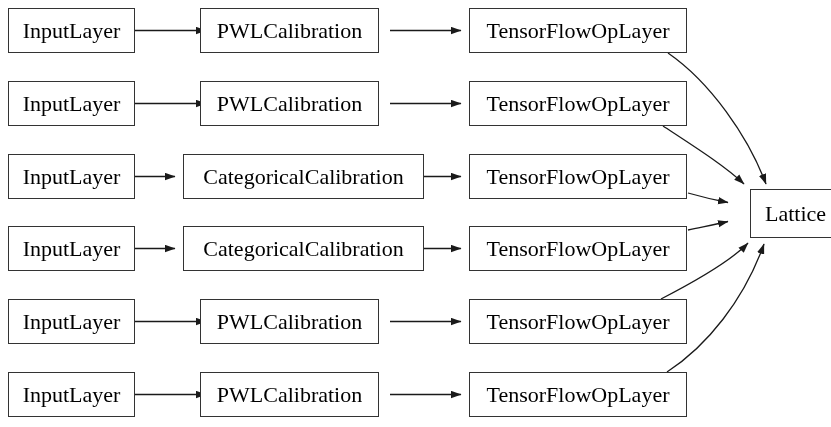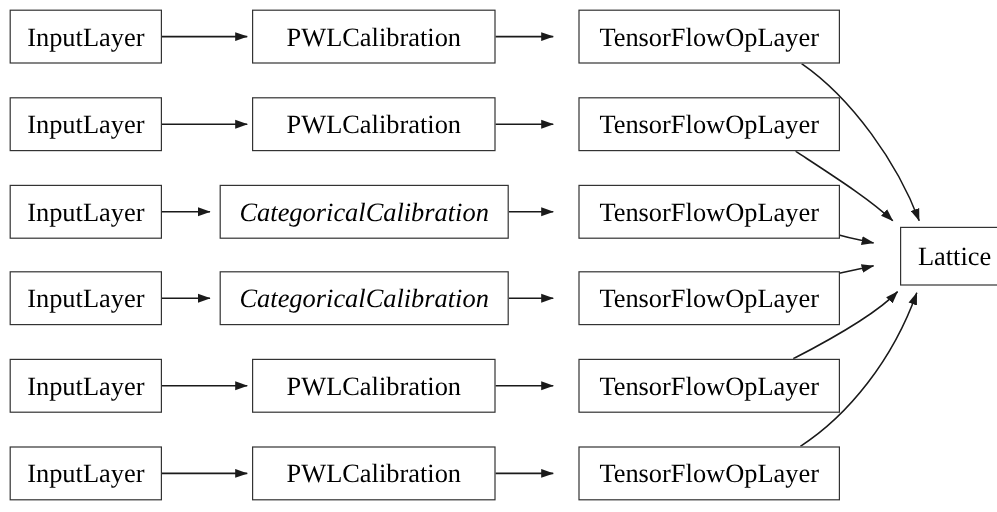--- a/index.html
+++ b/index.html
@@ -24,23 +24,23 @@
     color: #000000;
     font-size: 22px;
     line-height: 1;
     display: flex;
     align-items: center;
     justify-content: center;
     white-space: nowrap;
   }
   
   .col-il  { left: 8px;   width: 127px; }
-  .col-pwl { left: 210px; width: 203px; }
-  .col-cat { left: 183px; width: 241px; font-style: italic; }
-  .col-op  { left: 482px; width: 218px; }
+  .col-pwl { left: 200px; width: 179px; }
+  .col-cat { left: 183px; width: 241px; }
+  .col-op  { left: 469px; width: 218px; }
   
   .row1 { top: 8px; }
   .row2 { top: 81px; }
   .row3 { top: 154px; }
   .row4 { top: 226px; }
   .row5 { top: 299px; }
   .row6 { top: 372px; }
   
   .lattice { left: 750px; top: 189px; width: 91px; height: 49px; }
 

